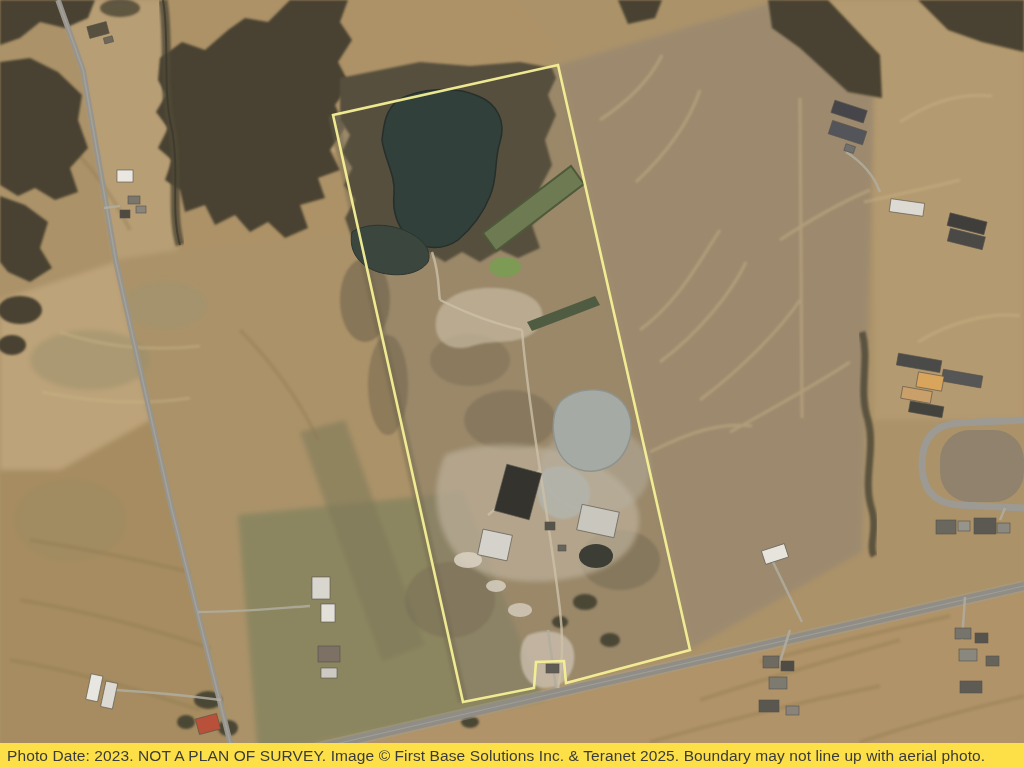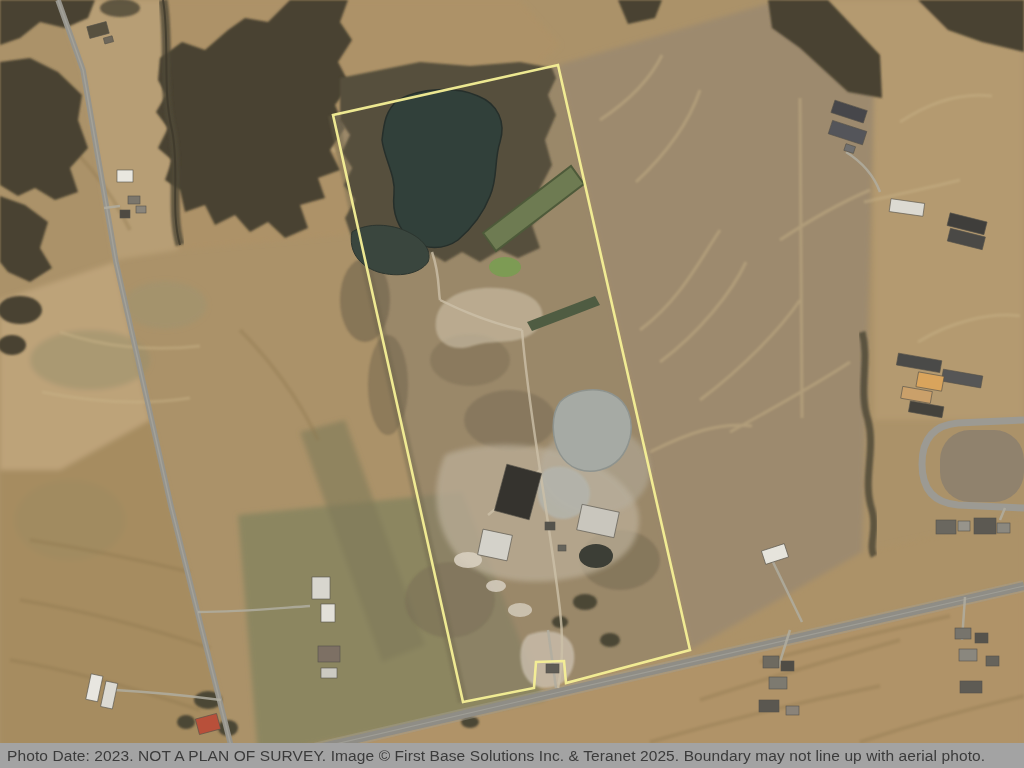--- a/index.html
+++ b/index.html
@@ -222,16 +222,16 @@
       <rect x="480" y="532" width="30" height="26" fill="#d4d2ca" transform="rotate(12 495 545)"></rect>
       <rect x="545" y="522" width="10" height="8" fill="#55534c"></rect>
       <rect x="558" y="545" width="8" height="6" fill="#66645c"></rect>
       <rect x="546" y="664" width="13" height="9" fill="#5f5c55"></rect>
     </g>
   </g>
 
   <polygon fill="none" stroke-width="2.6" stroke-linejoin="miter" opacity="0.95" points="333,115 558,65 690,650 566,683 564,661 536,662 534,688 463,702" stroke="#f5f096"></polygon>
 </svg>
 
-  <div id="caption-bar" style="background: #a3a3a3; color: rgb(59, 59, 59);">
+  <div id="caption-bar" style="background: #fde047; color: rgb(59, 59, 59);">
     <span>Photo Date: 2023. NOT A PLAN OF SURVEY. Image © First Base Solutions Inc. &amp; Teranet 2025. Boundary may not line up with aerial photo.</span>
   </div>
 </div>
 
 </body></html>

